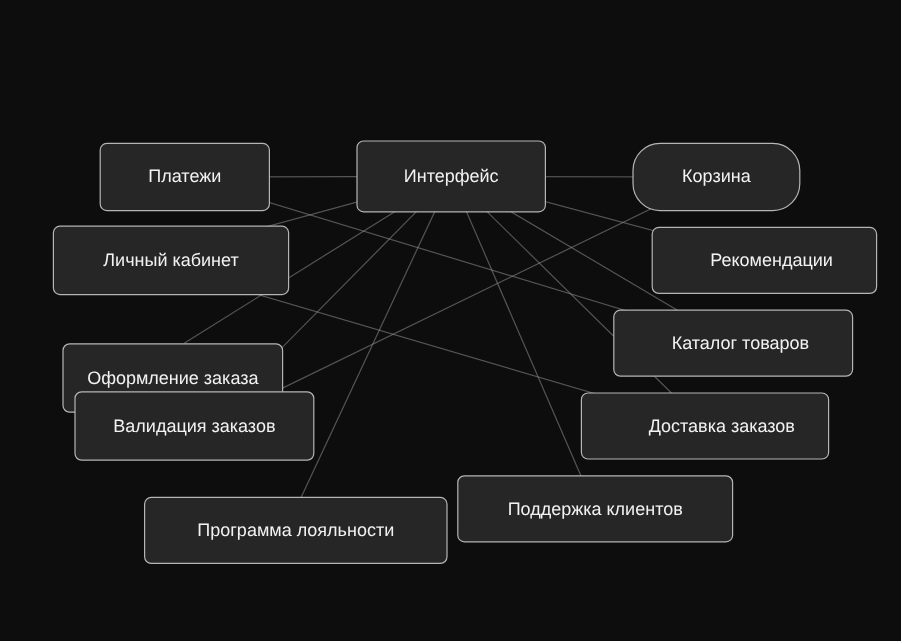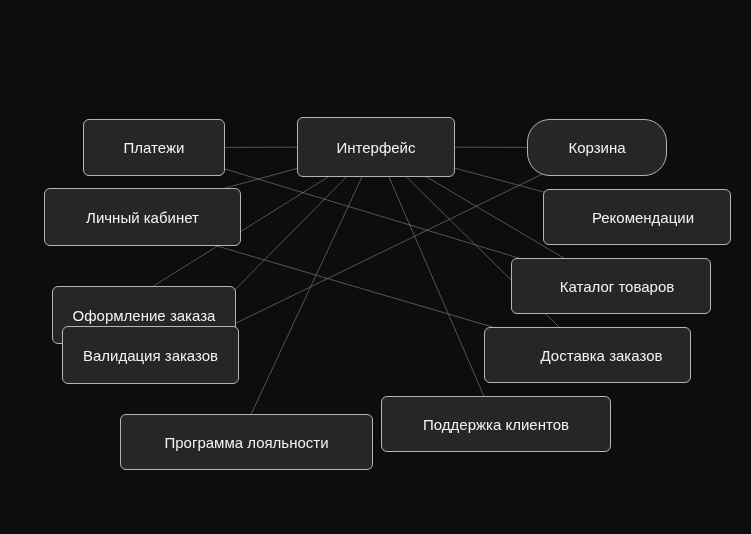--- a/index.html
+++ b/index.html
@@ -93,21 +93,21 @@
       </div>
       <div class="node" style="left: 543px; top: 189px; width: 188px; height: 56px; padding-left: 12px;">
         <span class="node-label">Рекомендации</span>
       </div>
       <div class="node" style="left: 52px; top: 257px; width: 184px; height: 58px; margin-top: 29px;">
         <span class="node-label">Оформление заказа</span>
       </div>
       <div class="node" style="left: 511px; top: 258px; width: 200px; height: 56px; padding-left: 12px;">
         <span class="node-label">Каталог товаров</span>
       </div>
-      <div class="node" style="left: 62px; top: 326px; width: 177px; height: 58px;">
+      <div class="node" style="left: 62px; top: 326px; width: 200px; height: 58px;">
         <span class="node-label">Валидация заказов</span>
       </div>
       <div class="node" style="left: 484px; top: 327px; width: 207px; height: 56px; padding-left: 28px;">
         <span class="node-label">Доставка заказов</span>
       </div>
       <div class="node" style="left: 120px; top: 396px; width: 253px; height: 56px; margin-top: 18px;">
         <span class="node-label">Программа лояльности</span>
       </div>
       <div class="node" style="left: 381px; top: 396px; width: 230px; height: 56px;">
         <span class="node-label">Поддержка клиентов</span>

